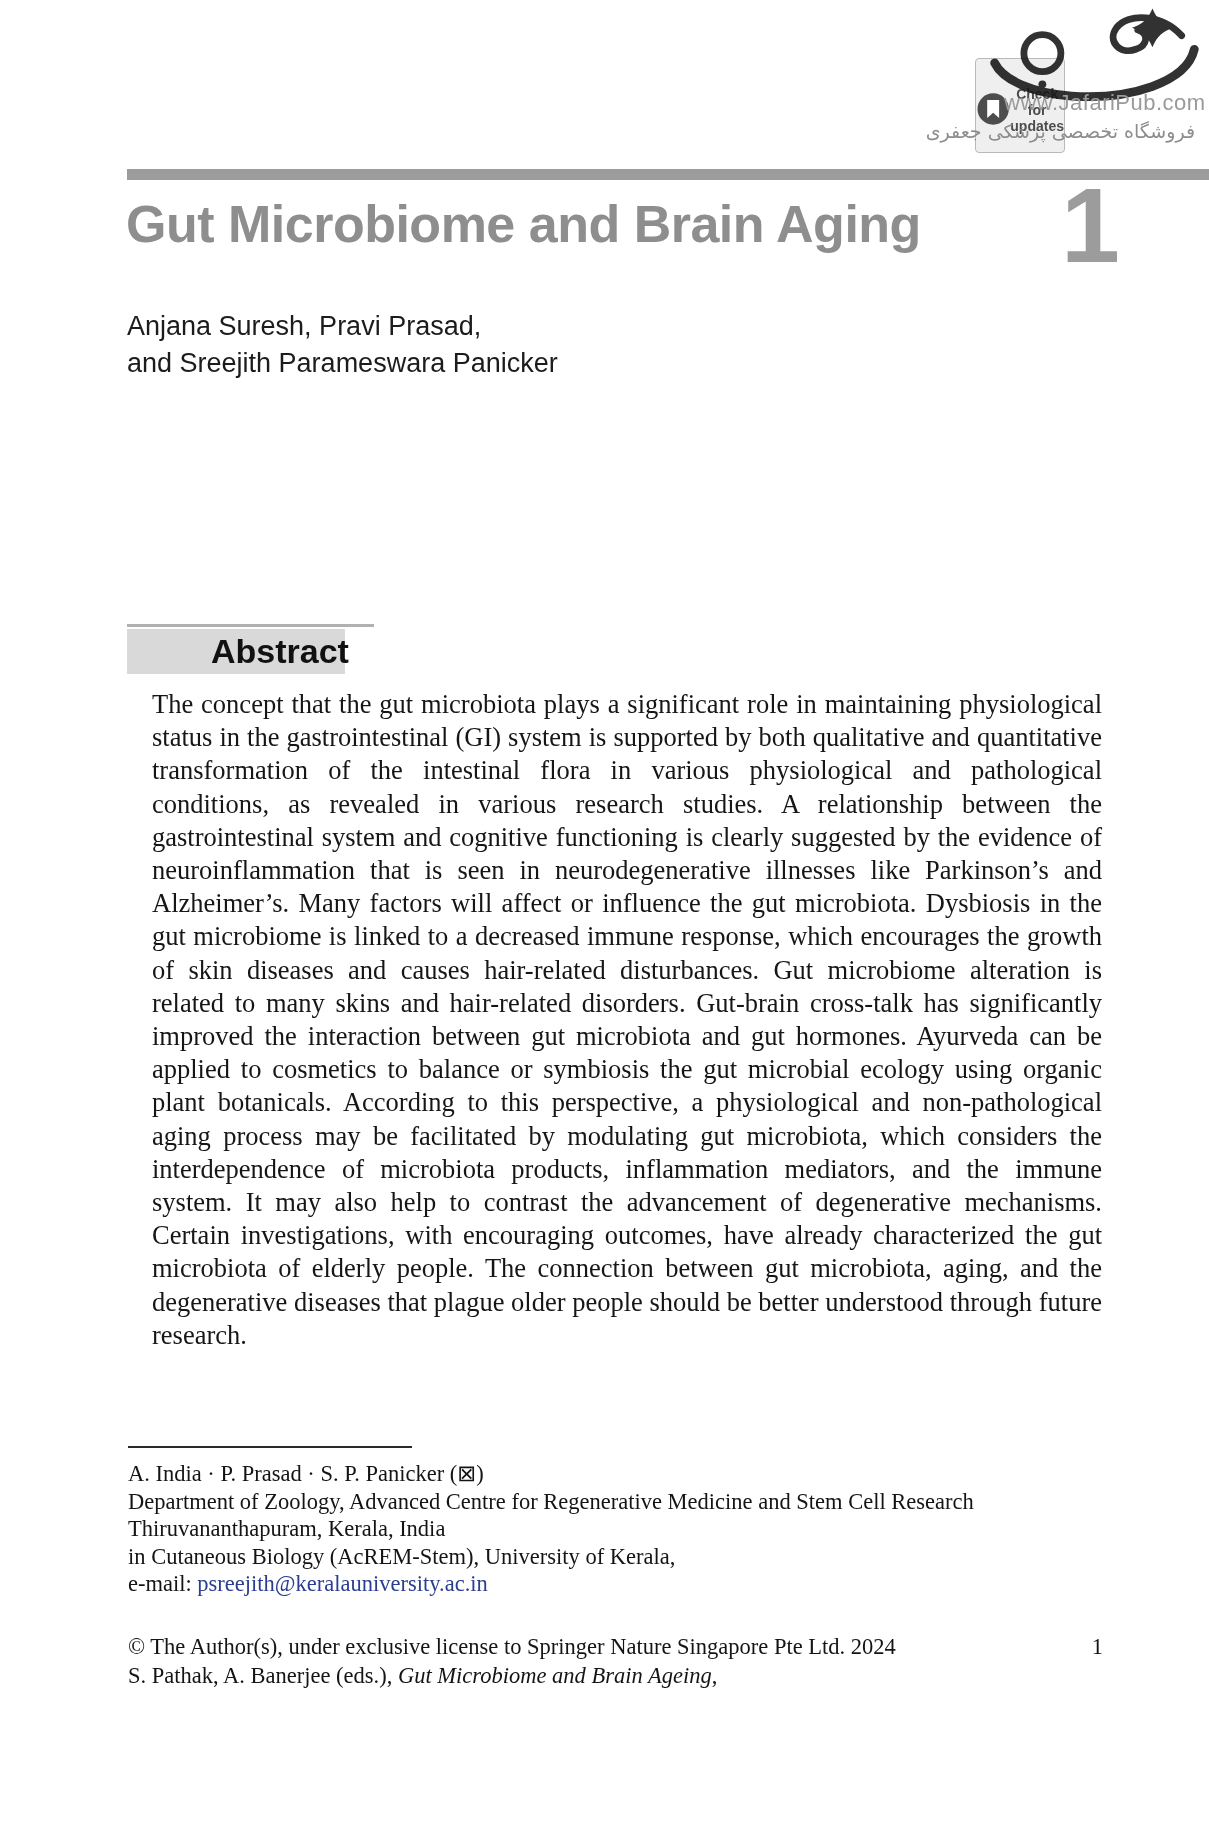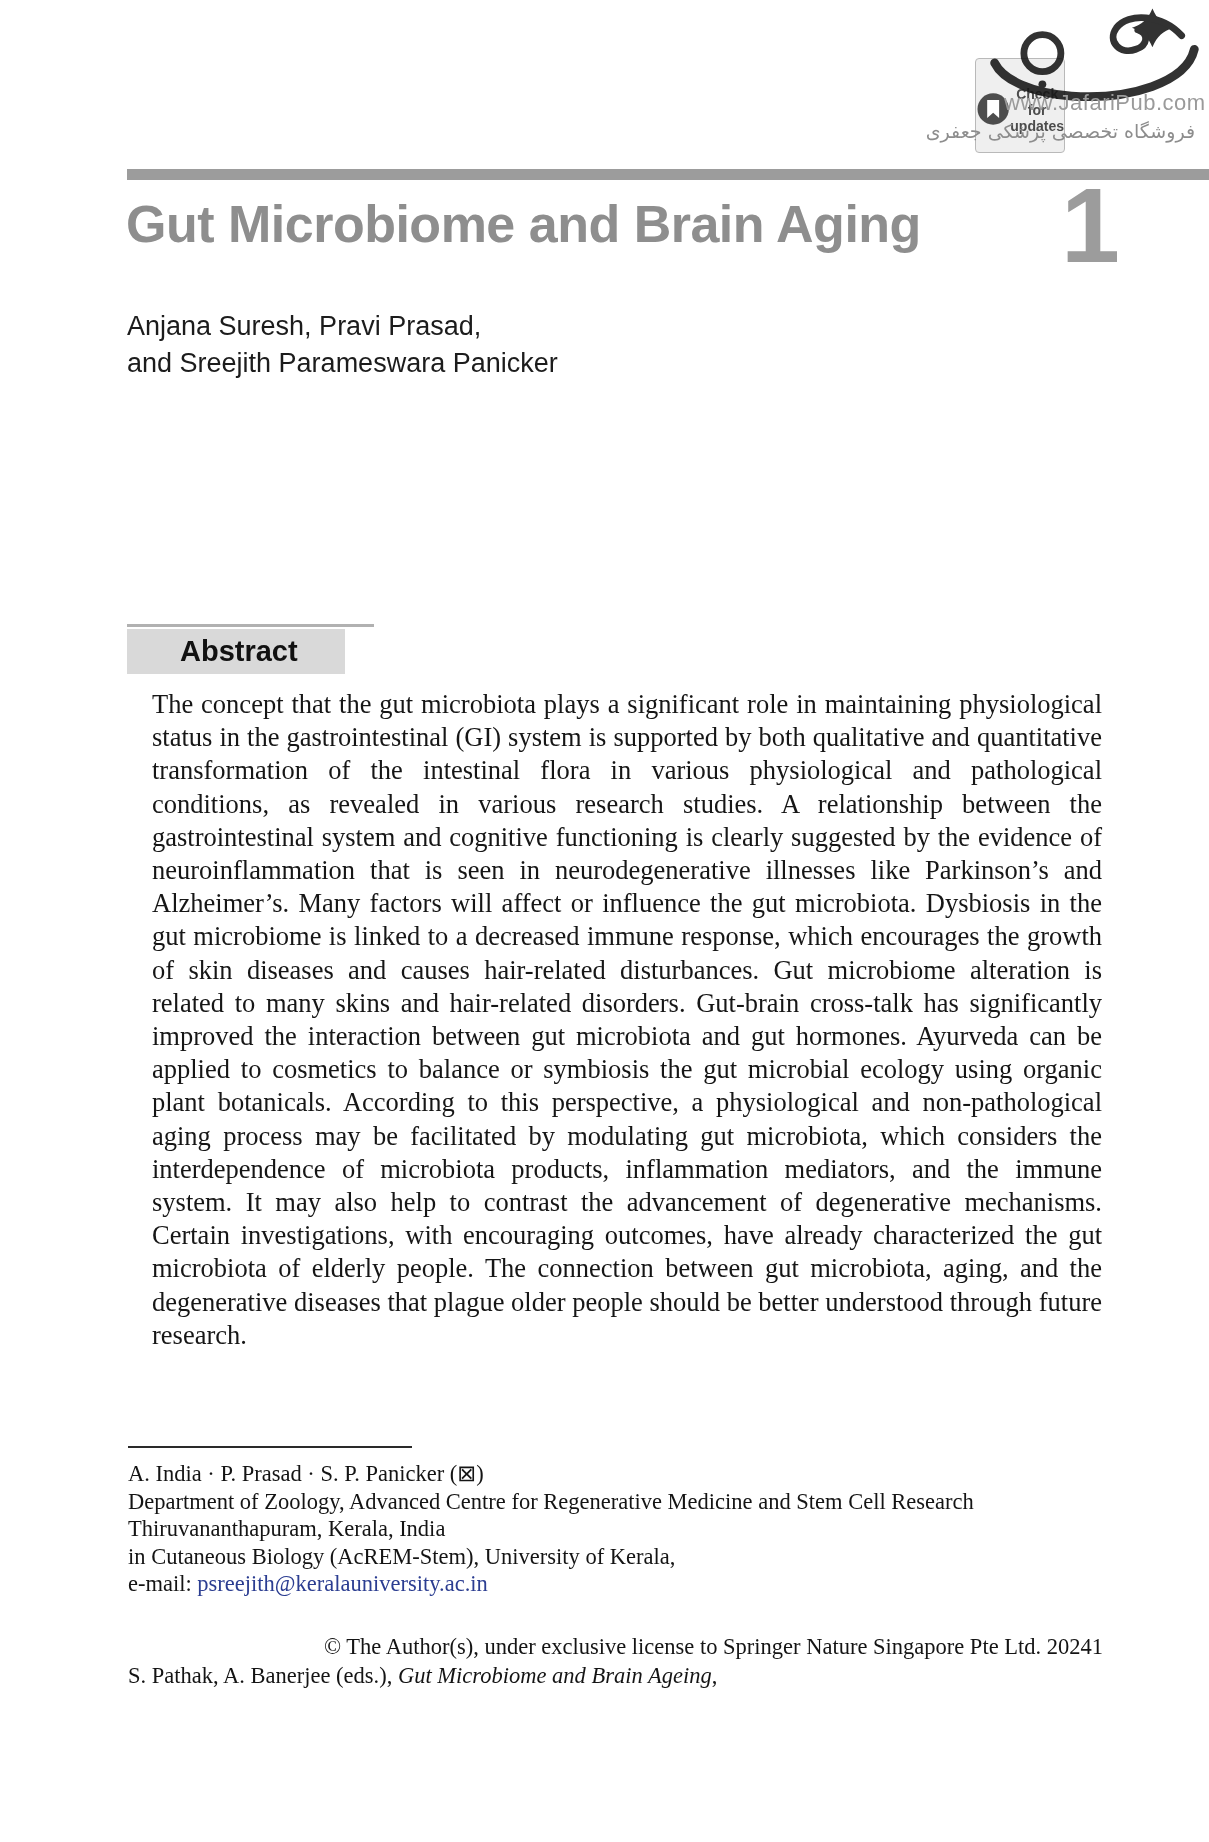--- a/index.html
+++ b/index.html
@@ -31,31 +31,31 @@
     font-family:"Liberation Sans", sans-serif;font-weight:bold;font-size:52px;
     color:#8e8e8e;letter-spacing:-.5px;}
   .chapter-num{position:absolute;right:89px;top:172px;
     font-family:"Liberation Sans", sans-serif;font-weight:bold;font-size:106px;line-height:1;
     color:#9c9c9c;}
   .authors{position:absolute;left:127px;top:308px;
     font-family:"Liberation Sans", sans-serif;font-size:27px;line-height:37px;color:#1c1c1c;}
   
   .abs-rule{position:absolute;left:127px;top:624px;width:247px;height:3px;background:#b1b1b1;}
   .abs-box{position:absolute;left:127px;top:629px;width:218px;height:45px;background:#d9d9d9;}
-  .abs-box span{display:block;padding-left:53px;line-height:45px;
-    font-family:"Liberation Sans", sans-serif;font-weight:bold;font-size:29px;color:#111;}
+  .abs-box span{display:block;padding-left:84px;line-height:45px;
+    font-family:"Liberation Sans", sans-serif;font-weight:bold;font-size:34px;color:#111;}
   .abs-body{position:absolute;left:152px;top:688px;width:950px;
     font-size:26.5px;line-height:33.2px;text-align:justify;color:#161616;}
   
   .fn-rule{position:absolute;left:128px;top:1446px;width:284px;height:2px;background:#2a2a2a;}
   .fn{position:absolute;left:128px;top:1460px;font-size:22.5px;line-height:27.5px;color:#141414;}
   .fn a{color:#2b3d91;text-decoration:none;}
   
   .footer{position:absolute;left:128px;top:1632px;width:975px;font-size:22.5px;line-height:29px;color:#141414;}
-  .footer .l1{display:flex;justify-content:flex-end;}
+  .footer .l1{display:flex;justify-content:space-between;}
   .footer a{color:#2b3d91;text-decoration:none;}
   .italic{font-style:italic;}
   .nowrap{white-space:nowrap;}
 </style>
 </head>
 <body>
 
 <div class="page">
 
   <svg class="wm-logo" viewBox="0 0 230 110" xmlns="http://www.w3.org/2000/svg">

